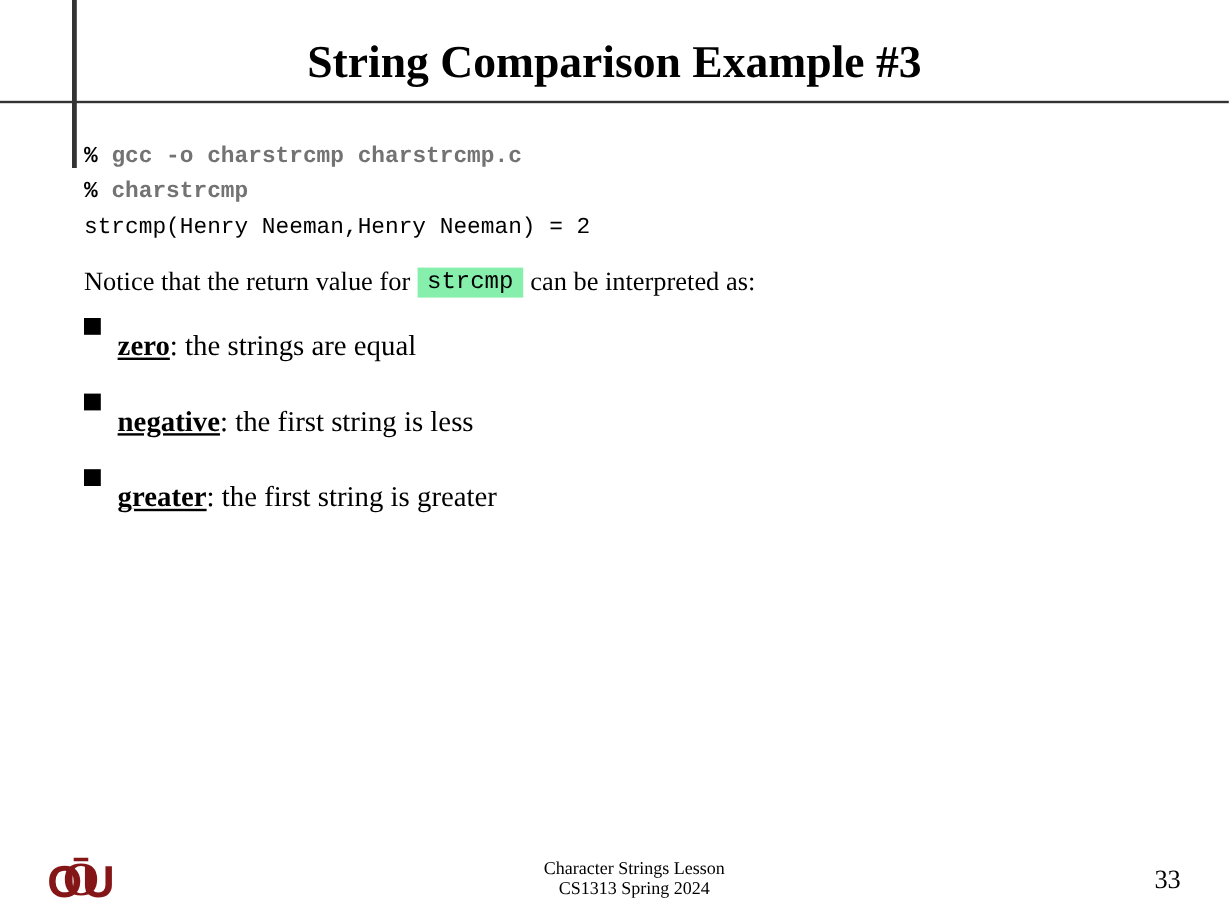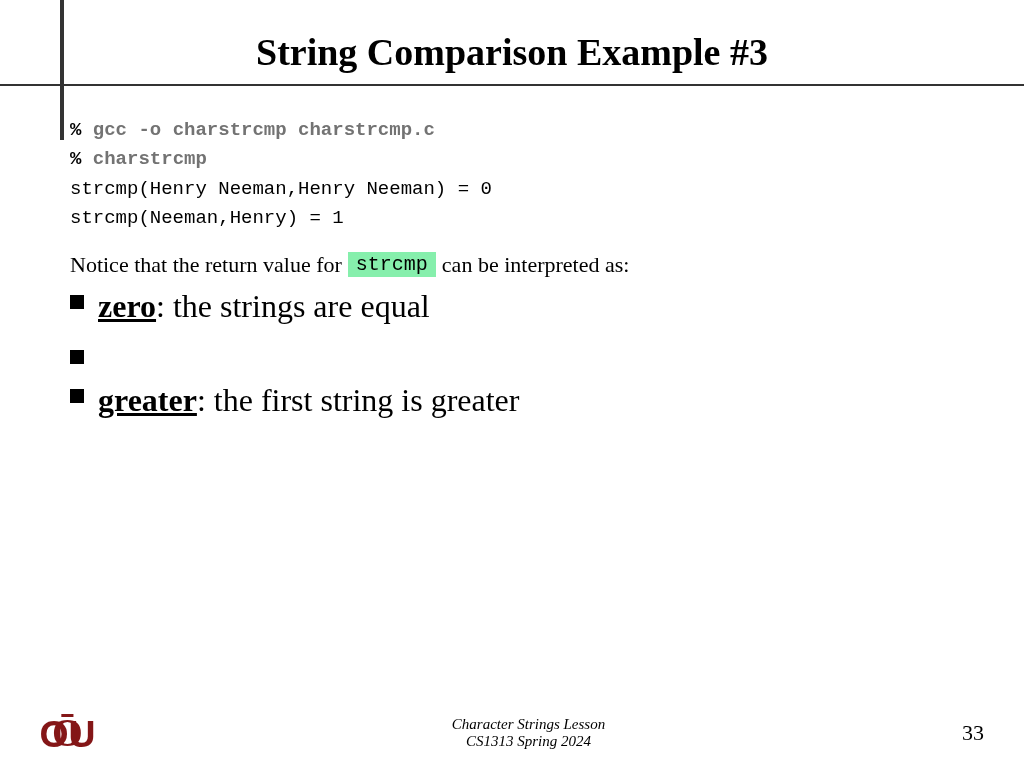--- a/index.html
+++ b/index.html
@@ -102,21 +102,22 @@
     .bullet-list li .bullet-icon {
       display: inline-block;
       width: 14px;
       height: 14px;
       background: #000;
       margin-top: 7px;
       flex-shrink: 0;
     }
 
     .bullet-list li .bullet-text {
-      font-size: 32px;
+      font-size: 24px;
+      margin-top: 18px;
     }
 
     .term {
       font-weight: bold;
       text-decoration: underline;
     }
 
     .footer {
       position: absolute;
       bottom: 0;
@@ -132,21 +133,20 @@
     .footer-logo {
       width: 55px;
       height: 55px;
     }
 
     .footer-center {
       text-align: center;
       font-size: 15px;
       color: #000;
       font-family: Georgia, 'Times New Roman', serif;
-      font-style: italic;
     }
 
     .footer-page {
       font-size: 22px;
       color: #000;
       font-family: Georgia, 'Times New Roman', serif;
     }
 
     
   </style>
@@ -165,39 +165,41 @@
 
     <div class="code-block">
       <div>
         <span class="prompt">%</span>
         <span class="cmd"> <span>gcc -o charstrcmp charstrcmp.c</span></span>
       </div>
       <div>
         <span class="prompt">%</span>
         <span class="cmd"> <span>charstrcmp</span></span>
       </div>
-      <div>strcmp(Henry Neeman,Henry Neeman) = 0</div>
-      <div>strcmp(Neeman,Henry) = 1</div>
+      <div>strcmp(Henry Neeman,Henry Neeman) = 2</div>
     </div>
 
     <div class="notice-line">
       <span>Notice that the return value for</span>
       <span class="inline-code">strcmp</span>
       <span>can be interpreted as:</span>
     </div>
 
     <ul class="bullet-list">
       <li>
         <span class="bullet-icon"></span>
         <span class="bullet-text">
           <span class="term">zero</span><span>:</span><span>    the strings are equal</span>
         </span>
       </li>
       <li>
         <span class="bullet-icon"></span>
+        <span class="bullet-text">
+          <span class="term">negative</span><span>:</span><span> the first string is less</span>
+        </span>
       </li>
       <li>
         <span class="bullet-icon"></span>
         <span class="bullet-text">
           <span class="term">greater</span><span>:</span><span>  the first string is greater</span>
         </span>
       </li>
     </ul>
 
   </div>

